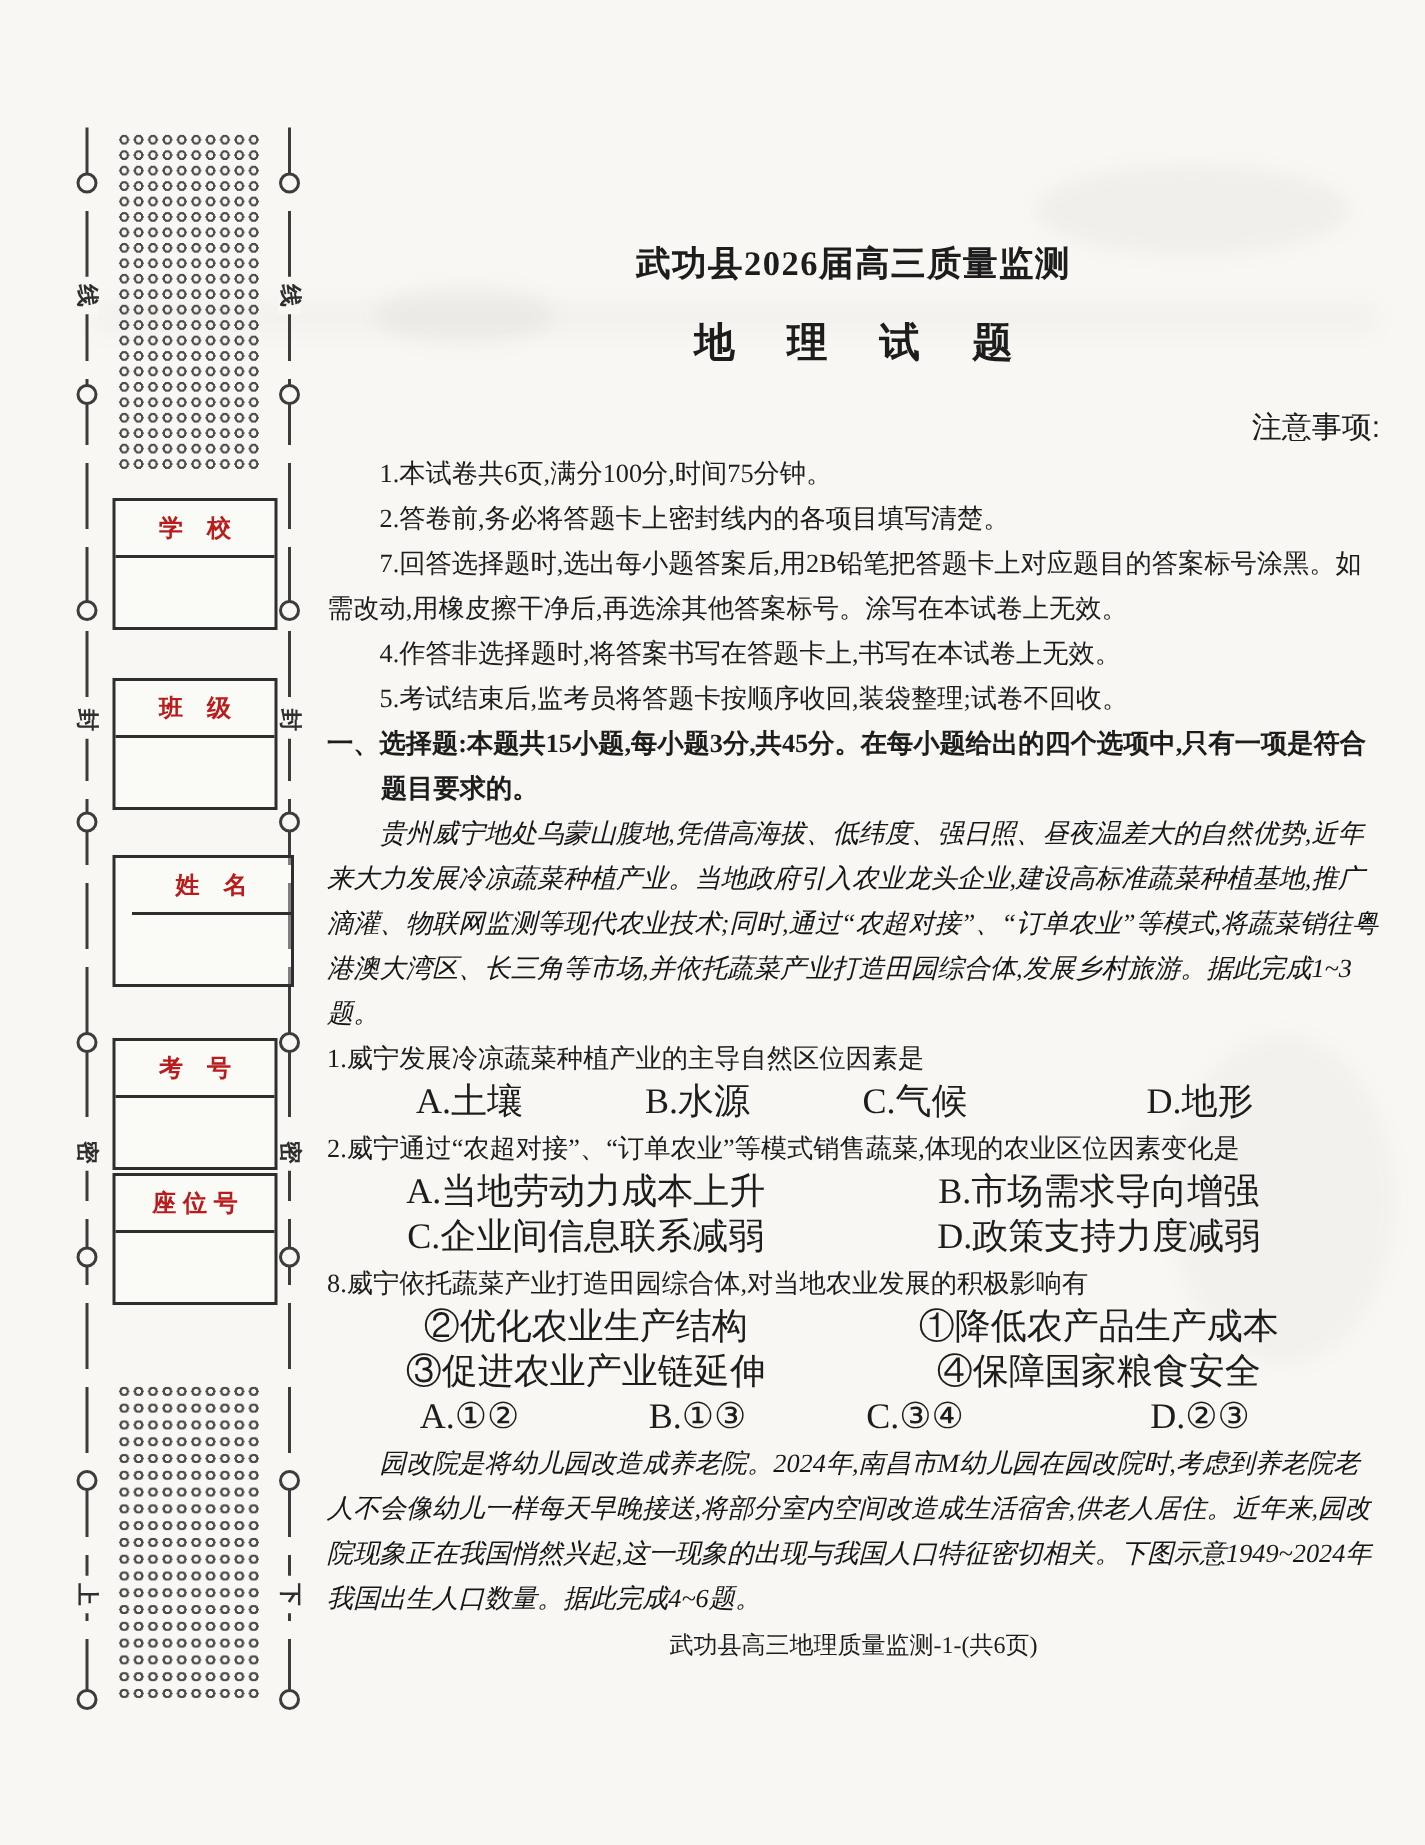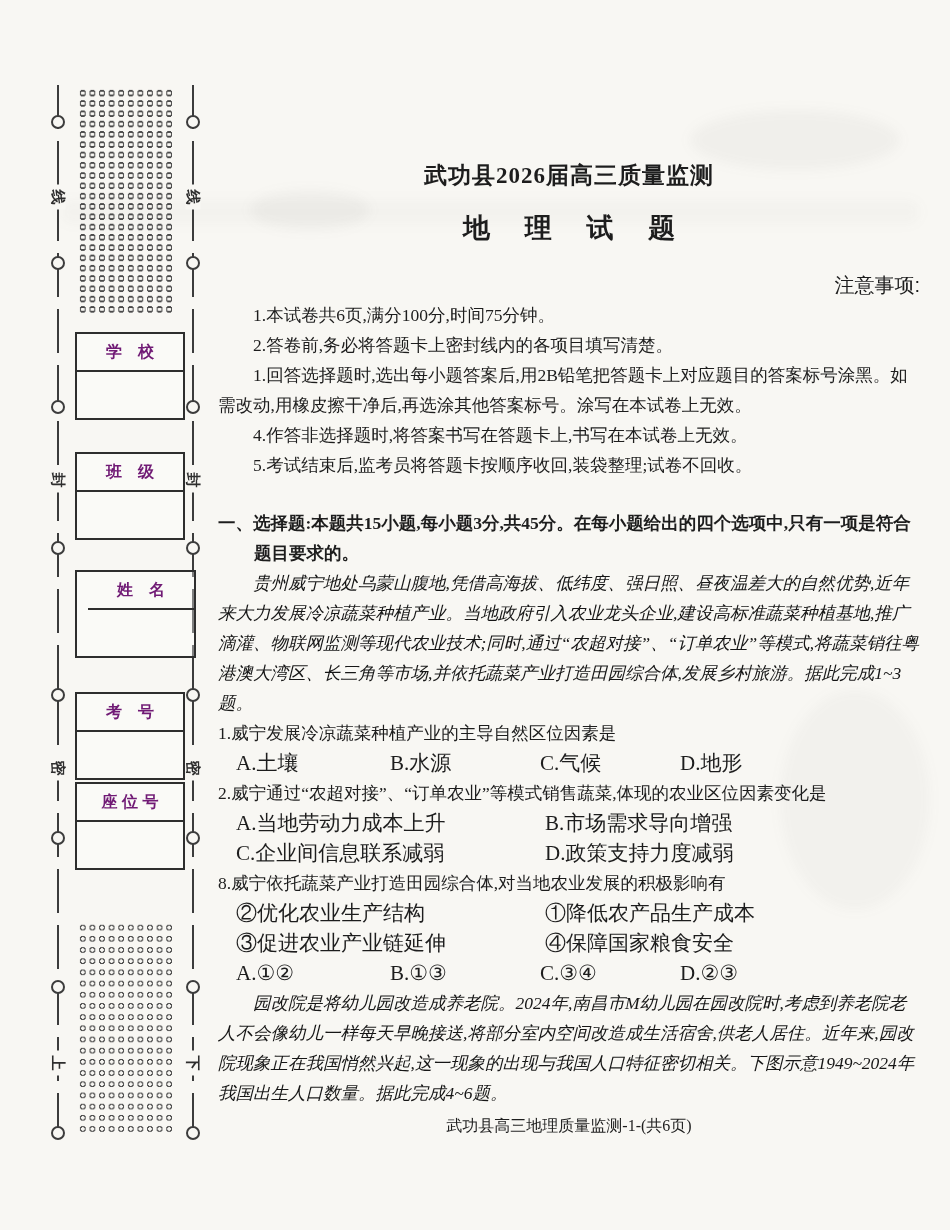--- a/index.html
+++ b/index.html
@@ -30,42 +30,42 @@
   
   .dot-grid{position:absolute;left:78px;width:96px;
     background-image:radial-gradient(3.4px 3.4px at 50% 50%,
       transparent 0 1.7px,#4b4b4b 1.8px 3.2px,transparent 3.3px);}
   .dot-grid-top{top:88px;height:227px;background-size:9.6px 10.3px;}
   .dot-grid-bottom{top:922px;height:213px;background-size:9.6px 11.2px;}
 
   
   .info-box{position:absolute;left:75px;width:106px;border:2px solid #2e2e2e;background:rgba(255,255,255,.35);}
   .info-label{height:36px;border-bottom:2px solid #2e2e2e;display:flex;align-items:center;justify-content:center;
-    font-family:"Liberation Sans","DejaVu Sans",sans-serif;font-weight:700;font-size:16px;color:#701a75;}
+    font-family:"Liberation Sans","DejaVu Sans",sans-serif;font-weight:700;font-size:16px;color:#b91c1c;}
   .info-write{height:46px;}
   .box-school{top:332px;}
   .box-class{top:452px;}
   .box-name{top:570px;padding-left:11px;}
   .box-examno{top:692px;}
   .box-seatno{top:782px;}
 
   
   .main{position:absolute;left:218px;top:160px;width:702px;}
   .exam-title{font-size:23px;font-weight:700;text-align:center;letter-spacing:1px;line-height:32px;margin:0;}
   .subject-title{font-size:27px;font-weight:700;text-align:center;letter-spacing:14px;text-indent:14px;
     line-height:40px;margin:16px 0 0 0;}
   p{margin:0;font-size:17.5px;line-height:30px;}
   .notice-head{font-weight:400;margin-top:22px;font-family:"Liberation Sans","DejaVu Sans",sans-serif;font-size:20px;text-align:right;}
   .notice-item{text-indent:2em;}
-  .section-head{font-weight:700;margin-top:28px;padding-left:36px;text-indent:-36px;}
+  .section-head{font-weight:700;padding-left:36px;text-indent:-36px;}
   .passage{font-style:italic;text-indent:2em;color:#161616;}
   .stem{text-indent:0;}
   .opts4{display:grid;grid-template-columns:154px 150px 140px auto;padding-left:18px;}
   .opts2{display:grid;grid-template-columns:309px auto;padding-left:18px;}
-  .opts4 span,.opts2 span{font-size:21px;line-height:30px;}
+  .opts4 span,.opts2 span{font-size:24px;line-height:30px;text-align:center;}
   .footer{margin-top:6px;text-align:center;font-size:16px;line-height:24px;}
 </style>
 </head>
 <body>
 
 <div class="smudge s1"></div>
 <div class="smudge s2"></div>
 <div class="smudge s3"></div>
 <div class="smudge s4"></div>
 
@@ -123,21 +123,21 @@
   <div class="info-write"></div>
 </div>
 
 <div class="main">
   <p class="exam-title">武功县2026届高三质量监测</p>
   <p class="subject-title">地 理 试 题</p>
 
   <p class="notice-head">注意事项:</p>
   <p class="notice-item">1.本试卷共6页,满分100分,时间75分钟。</p>
   <p class="notice-item">2.答卷前,务必将答题卡上密封线内的各项目填写清楚。</p>
-  <p class="notice-item">1.回答选择题时,选出每小题答案后,用2B铅笔把答题卡上对应题目的答案标号涂黑。如需改动,用橡皮擦干净后,再选涂其他答案标号。涂写在本试卷上无效。</p>
+  <p class="notice-item">7.回答选择题时,选出每小题答案后,用2B铅笔把答题卡上对应题目的答案标号涂黑。如需改动,用橡皮擦干净后,再选涂其他答案标号。涂写在本试卷上无效。</p>
   <p class="notice-item">4.作答非选择题时,将答案书写在答题卡上,书写在本试卷上无效。</p>
   <p class="notice-item">5.考试结束后,监考员将答题卡按顺序收回,装袋整理;试卷不回收。</p>
 
   <p class="section-head">一、选择题:本题共15小题,每小题3分,共45分。在每小题给出的四个选项中,只有一项是符合题目要求的。</p>
 
   <p class="passage">贵州威宁地处乌蒙山腹地,凭借高海拔、低纬度、强日照、昼夜温差大的自然优势,近年来大力发展冷凉蔬菜种植产业。当地政府引入农业龙头企业,建设高标准蔬菜种植基地,推广滴灌、物联网监测等现代农业技术;同时,通过“农超对接”、“订单农业”等模式,将蔬菜销往粤港澳大湾区、长三角等市场,并依托蔬菜产业打造田园综合体,发展乡村旅游。据此完成1~3题。</p>
 
   <p class="stem">1.威宁发展冷凉蔬菜种植产业的主导自然区位因素是</p>
   <div class="opts4">
     <span>A.土壤</span>

